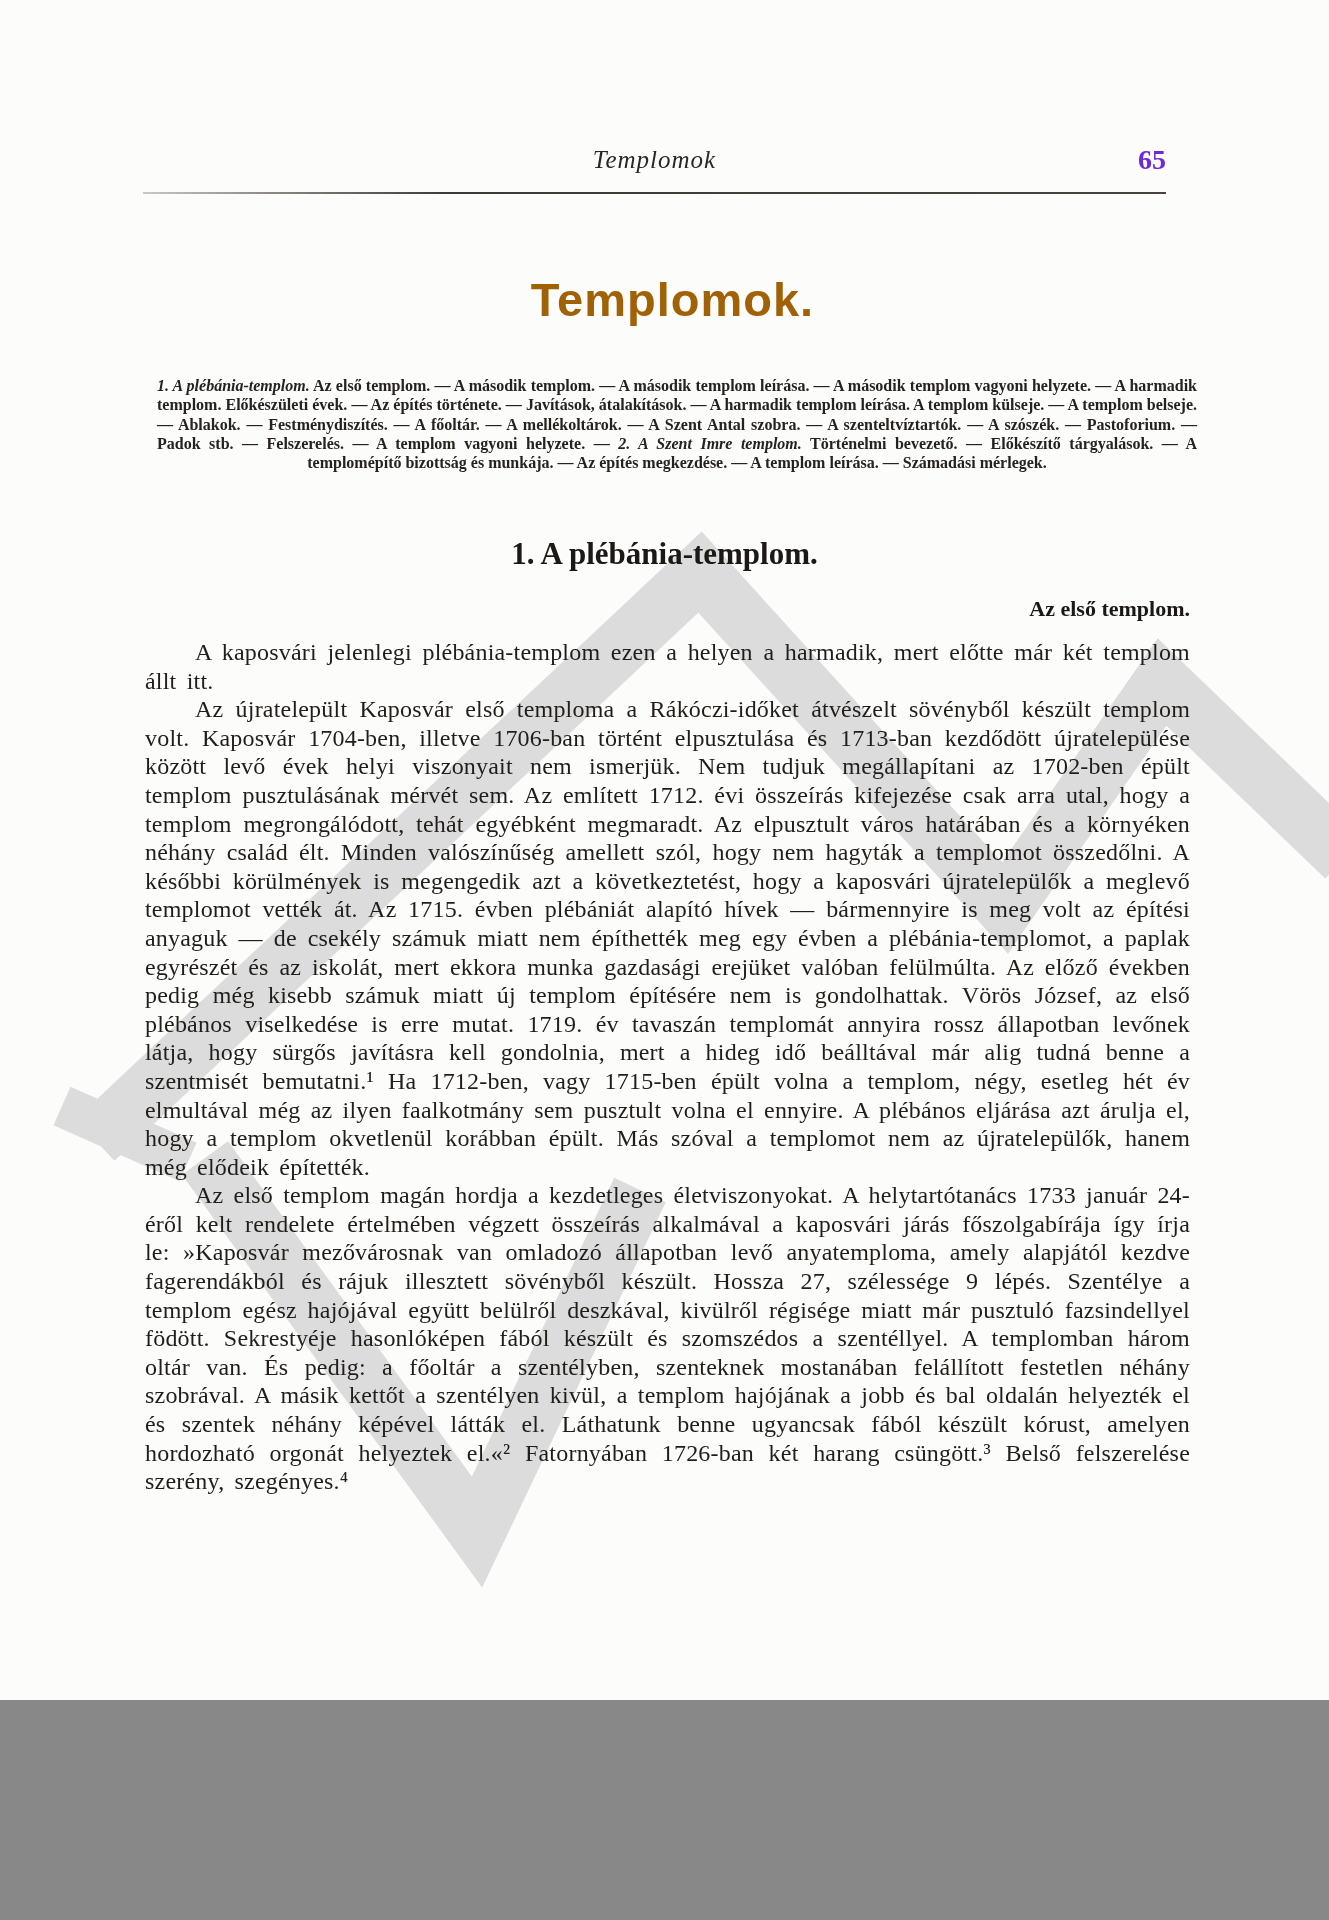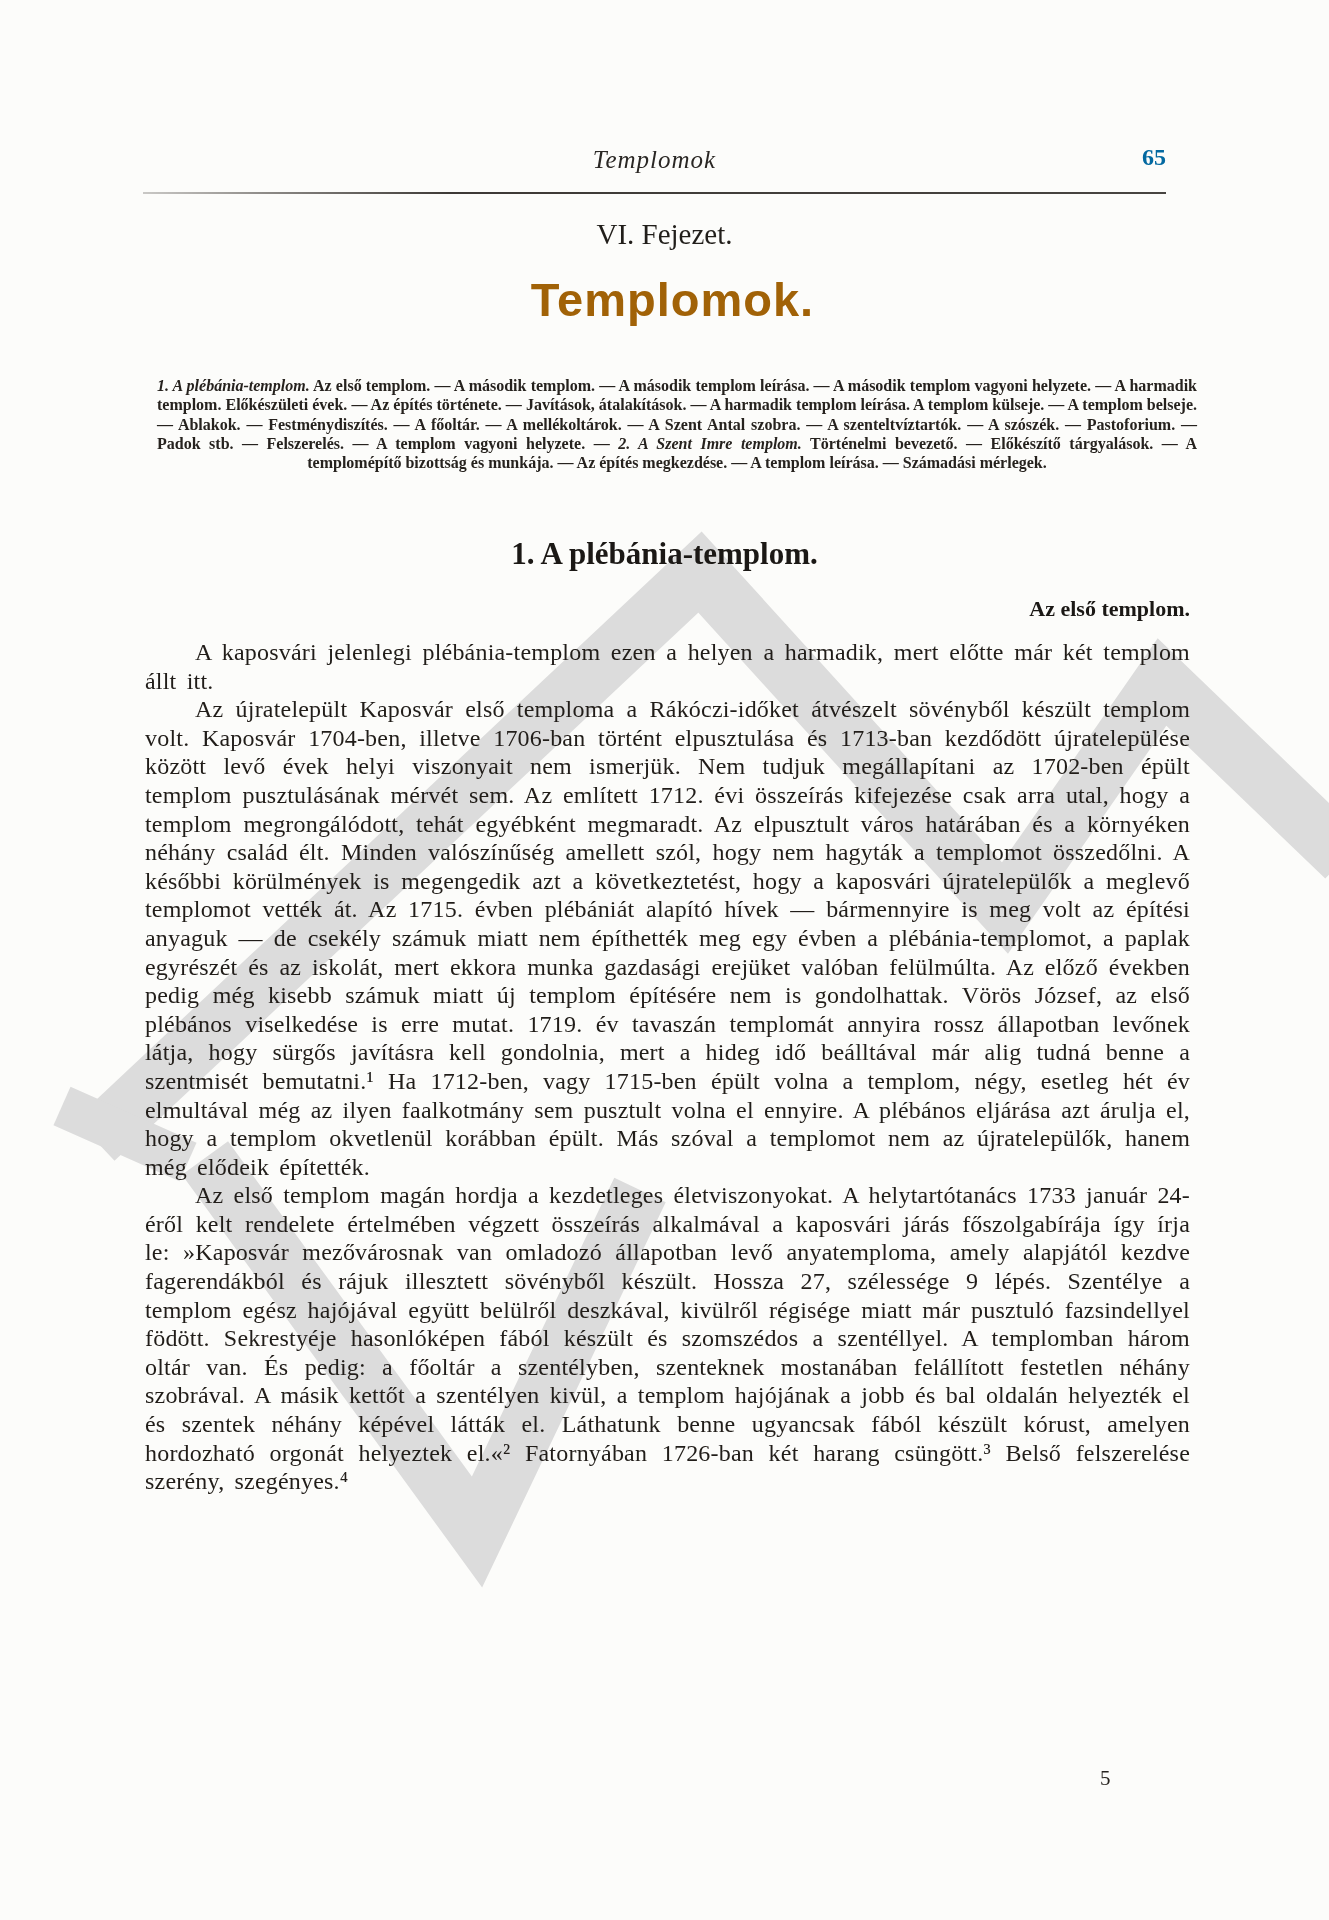--- a/index.html
+++ b/index.html
@@ -1,19 +1,19 @@
 <!DOCTYPE html>
 <html lang="hu"><head>
 <meta charset="utf-8">
 <style>
   html, body { margin: 0; padding: 0; background: #888; }
   .page {
     position: relative;
     width: 1329px;
-    height: 1920px;
+    height: 1700px;
     margin: 0 auto;
     background: #fcfcfa;
     overflow: hidden;
     color: #1f1c18;
     font-family: "Liberation Serif", "DejaVu Serif", serif;
   }
   .watermark {
     position: absolute;
     left: 0; top: 0;
     width: 1329px; height: 1920px;
@@ -28,23 +28,23 @@
     display: block;
     text-align: center;
     font-style: italic;
     font-size: 25px;
     letter-spacing: 1px;
     color: #2a2724;
   }
   .page-number {
     position: absolute;
     right: 0; top: -2px;
-    font-size: 24px;
+    font-size: 28px;
     font-weight: bold;
-    color: #0369a1;
+    color: #6d28d9;
   }
   .header-rule {
     left: 143px; top: 192px; width: 1023px; height: 2px;
     background: linear-gradient(to right,
       rgba(50,45,40,0.25), rgba(50,45,40,0.55) 12%,
       rgba(40,36,32,0.9) 30%, rgba(40,36,32,0.85));
   }
   .chapter {
     left: 0; top: 218px; width: 100%;
     margin: 0;
@@ -121,21 +121,20 @@
       <line class="wm-stroke" x1="62" y1="1106" x2="188" y2="1162" stroke="#dcdcdc" stroke-width="42"></line>
     </g>
   </svg>
 
   <div class="layer running-header">
     <span class="running-title">Templomok</span>
     <span class="page-number">65</span>
   </div>
   <div class="layer header-rule"></div>
 
-  <h2 class="layer chapter">VI. Fejezet.</h2>
   <h1 class="layer main-title">Templomok.</h1>
 
   <p class="layer summary"><span class="it">1. A plébánia-templom.</span><span> Az első templom. — A második templom. — A második templom leírása. — A második templom vagyoni helyzete. — A harmadik templom. Előkészületi évek. — Az építés története. — Javítások, átalakítások. — A harmadik templom leírása. A templom külseje. — A templom belseje. — Ablakok. — Festménydiszítés. — A főoltár. — A mellékoltárok. — A Szent Antal szobra. — A szenteltvíztartók. — A szószék. — Pastoforium. — Padok stb. — Felszerelés. — A templom vagyoni helyzete. — </span><span class="it">2. A Szent Imre templom.</span><span> Történelmi bevezető. — Előkészítő tárgyalások. — A templomépítő bizottság és munkája. — Az építés megkezdése. — A templom leírása. — Számadási mérlegek.</span></p>
 
   <h3 class="layer section-heading">1. A plébánia-templom.</h3>
   <h4 class="layer subsection-heading">Az első templom.</h4>
 
   <div class="layer body-text">
       <p>A kaposvári jelenlegi plébánia-templom ezen a helyen a harmadik, mert előtte már két templom állt itt.</p>
       <p>Az újratelepült Kaposvár első temploma a Rákóczi-időket átvészelt sövényből készült templom volt. Kaposvár 1704-ben, illetve 1706-ban történt elpusztulása és 1713-ban kezdődött újratelepülése között levő évek helyi viszonyait nem ismerjük. Nem tudjuk megállapítani az 1702-ben épült templom pusztulásának mérvét sem. Az említett 1712. évi összeírás kifejezése csak arra utal, hogy a templom megrongálódott, tehát egyébként megmaradt. Az elpusztult város határában és a környéken néhány család élt. Minden valószínűség amellett szól, hogy nem hagyták a templomot összedőlni. A későbbi körülmények is megengedik azt a következtetést, hogy a kaposvári újratelepülők a meglevő templomot vették át. Az 1715. évben plébániát alapító hívek — bármennyire is meg volt az építési anyaguk — de csekély számuk miatt nem építhették meg egy évben a plébánia-templomot, a paplak egyrészét és az iskolát, mert ekkora munka gazdasági erejüket valóban felülmúlta. Az előző években pedig még kisebb számuk miatt új templom építésére nem is gondolhattak. Vörös József, az első plébános viselkedése is erre mutat. 1719. év tavaszán templomát annyira rossz állapotban levőnek látja, hogy sürgős javításra kell gondolnia, mert a hideg idő beálltával már alig tudná benne a szentmisét bemutatni.¹ Ha 1712-ben, vagy 1715-ben épült volna a templom, négy, esetleg hét év elmultával még az ilyen faalkotmány sem pusztult volna el ennyire. A plébános eljárása azt árulja el, hogy a templom okvetlenül korábban épült. Más szóval a templomot nem az újratelepülők, hanem még elődeik építették.</p>

